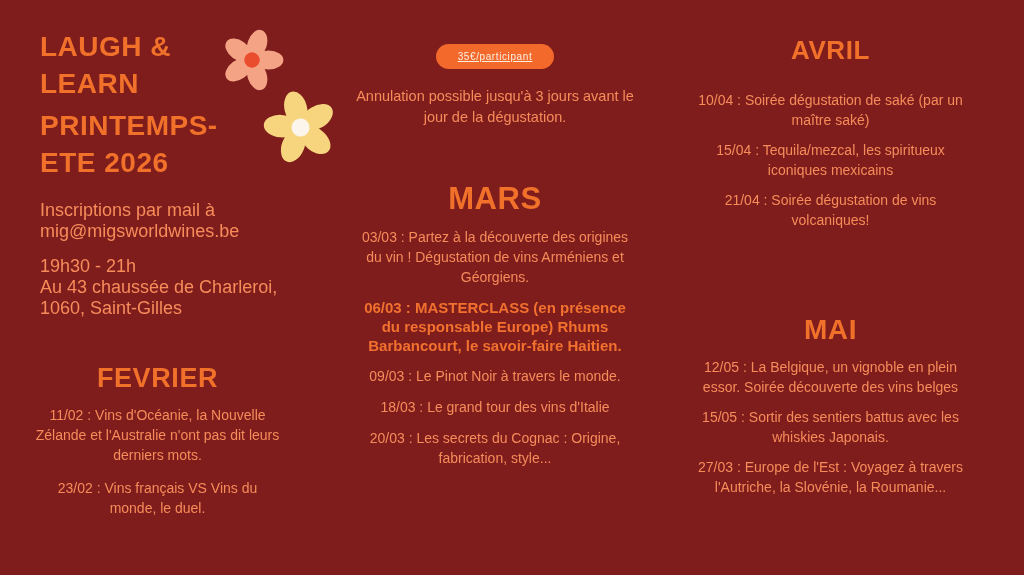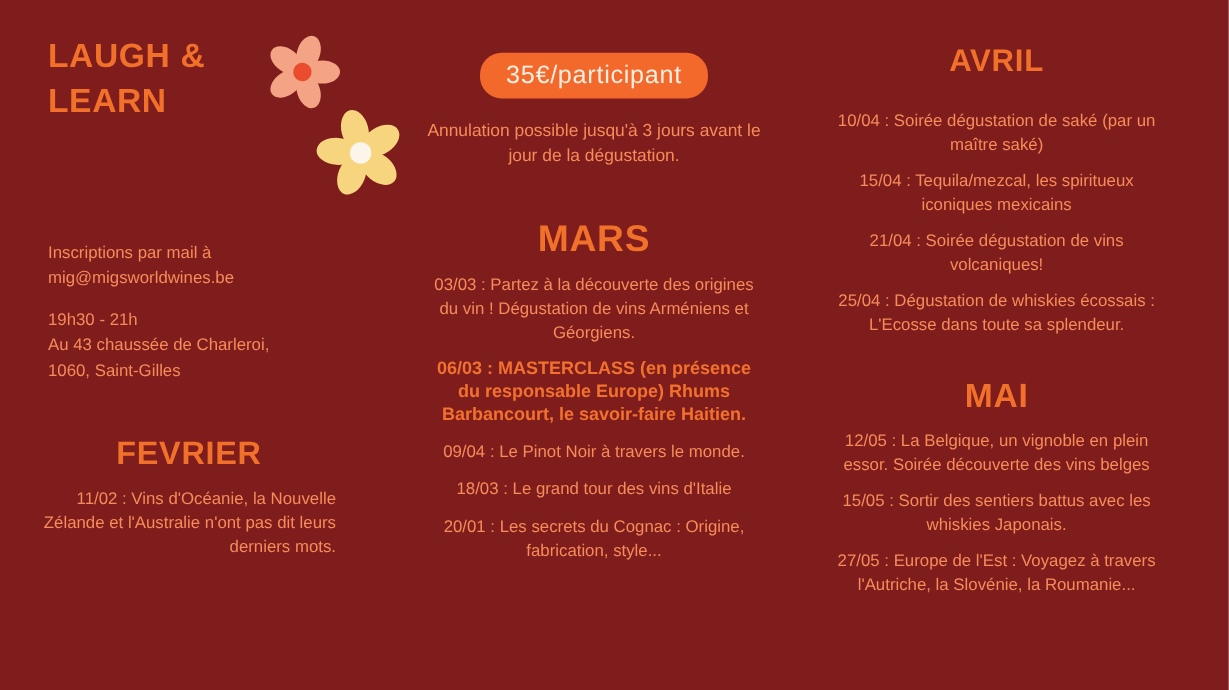--- a/index.html
+++ b/index.html
@@ -15,42 +15,42 @@
     letter-spacing:0.5px;
   }
   .title-group { margin:0 0 5px 0; }
   
   .flower { position:absolute; }
   .flower-1 { left:220px; top:28px; width:64px; height:64px; transform:rotate(18deg); }
   .flower-2 { left:263px; top:90px; width:75px; height:75px; transform:rotate(-14deg); }
   
   .contact-block {
     position:absolute; left:40px; top:200px;
-    color:#F68C5A; font-size:14px; line-height:21px;
+    color:#F68C5A; font-size:18px; line-height:21px;
   }
   .contact-para { margin:0 0 14px 0; }
   
   .price-block { position:absolute; left:345px; top:44px; width:300px; text-align:center; }
   .badge {
     display:inline-block; background:#F2692B; color:#FBEFE2;
-    font-size:21px; padding:7px 22px; border-radius:18px; letter-spacing:0.6px;
+    font-size:10px; padding:7px 22px; border-radius:18px; letter-spacing:0.6px;text-decoration:underline;
   }
   .cancellation { margin:17px 0 12px 0; color:#F68C5A; font-size:14.5px; line-height:21px; }
   
   .month {
     position:absolute; text-align:center;
     color:#F68C5A; font-size:14px; line-height:20px;
   }
   .month h2 {
     color:#F1712B; font-weight:bold; margin:0; letter-spacing:0.6px;
   }
   .event { margin:10px; }
   .month-fevrier { left:25px;  top:362px; width:265px; }
   .month-fevrier h2 { font-size:27px; line-height:33px; margin-bottom:9px; }
-  .month-fevrier .event { margin-bottom:13px;text-align:right; }
+  .month-fevrier .event { margin-bottom:13px; }
   .month-mars { left:345px; top:180px; width:300px; }
   .month-mars h2 { font-size:31px; line-height:37px; margin-bottom:6px; }
   .month-mars .event { margin-bottom:11px; }
   .event.highlight {
     font-weight:bold; color:#F2712E; font-size:15px; line-height:19px;
   }
   .month-avril { left:688px; top:34px; width:285px; }
   .month-avril h2 { font-size:26px; line-height:32px; margin-bottom:24px; }
   .month-avril .event { margin-bottom:10px; }
   .month-mai { left:688px; top:313px; width:285px; }
@@ -59,20 +59,24 @@
 </style>
 </head>
 <body>
 
 <div class="page">
 
   <header class="title-block">
     <div class="title-group">
       <span>LAUGH &amp;</span><br>
       <span>LEARN</span>
+    </div>
+    <div class="title-group">
+      <span>PRINTEMPS-</span><br>
+      <span>ETE 2026</span>
     </div>
   </header>
 
   <svg class="flower flower-1" viewBox="0 0 100 100">
     <g fill="#F4A384">
       <ellipse cx="50" cy="24" rx="15" ry="23"></ellipse>
       <ellipse cx="50" cy="24" rx="15" ry="23" transform="rotate(72 50 50)"></ellipse>
       <ellipse cx="50" cy="24" rx="15" ry="23" transform="rotate(144 50 50)"></ellipse>
       <ellipse cx="50" cy="24" rx="15" ry="23" transform="rotate(216 50 50)"></ellipse>
       <ellipse cx="50" cy="24" rx="15" ry="23" transform="rotate(288 50 50)"></ellipse>
@@ -106,39 +110,39 @@
   <div class="price-block">
     <div class="badge">
       <span>35€/participant</span>
     </div>
     <p class="cancellation">Annulation possible jusqu'à 3 jours avant le jour de la dégustation.</p>
   </div>
 
   <section class="month month-fevrier">
     <h2>FEVRIER</h2>
     <p class="event">11/02 : Vins d'Océanie, la Nouvelle Zélande et l'Australie n'ont pas dit leurs derniers mots.</p>
+    <p class="event">23/02 : Vins français VS Vins du monde, le duel.</p>
   </section>
 
   <section class="month month-mars">
     <h2>MARS</h2>
     <p class="event">03/03 : Partez à la découverte des origines du vin ! Dégustation de vins Arméniens et Géorgiens.</p>
     <p class="event highlight">06/03 : MASTERCLASS (en présence du responsable Europe) Rhums Barbancourt, le savoir-faire Haitien.</p>
-    <p class="event">09/04 : Le Pinot Noir à travers le monde.</p>
+    <p class="event">09/03 : Le Pinot Noir à travers le monde.</p>
     <p class="event">18/03 : Le grand tour des vins d'Italie</p>
-    <p class="event">20/01 : Les secrets du Cognac : Origine, fabrication, style...</p>
+    <p class="event">20/03 : Les secrets du Cognac : Origine, fabrication, style...</p>
   </section>
 
   <section class="month month-avril">
     <h2>AVRIL</h2>
     <p class="event">10/04 : Soirée dégustation de saké (par un maître saké)</p>
     <p class="event">15/04 : Tequila/mezcal, les spiritueux iconiques mexicains</p>
     <p class="event">21/04 : Soirée dégustation de vins volcaniques!</p>
-    <p class="event">25/04 : Dégustation de whiskies écossais : L'Ecosse dans toute sa splendeur.</p>
   </section>
 
   <section class="month month-mai">
     <h2>MAI</h2>
     <p class="event">12/05 : La Belgique, un vignoble en plein essor. Soirée découverte des vins belges</p>
     <p class="event">15/05 : Sortir des sentiers battus avec les whiskies Japonais.</p>
-    <p class="event">27/05 : Europe de l'Est : Voyagez à travers l'Autriche, la Slovénie, la Roumanie...</p>
+    <p class="event">27/03 : Europe de l'Est : Voyagez à travers l'Autriche, la Slovénie, la Roumanie...</p>
   </section>
 
 </div>
 
 </body></html>

